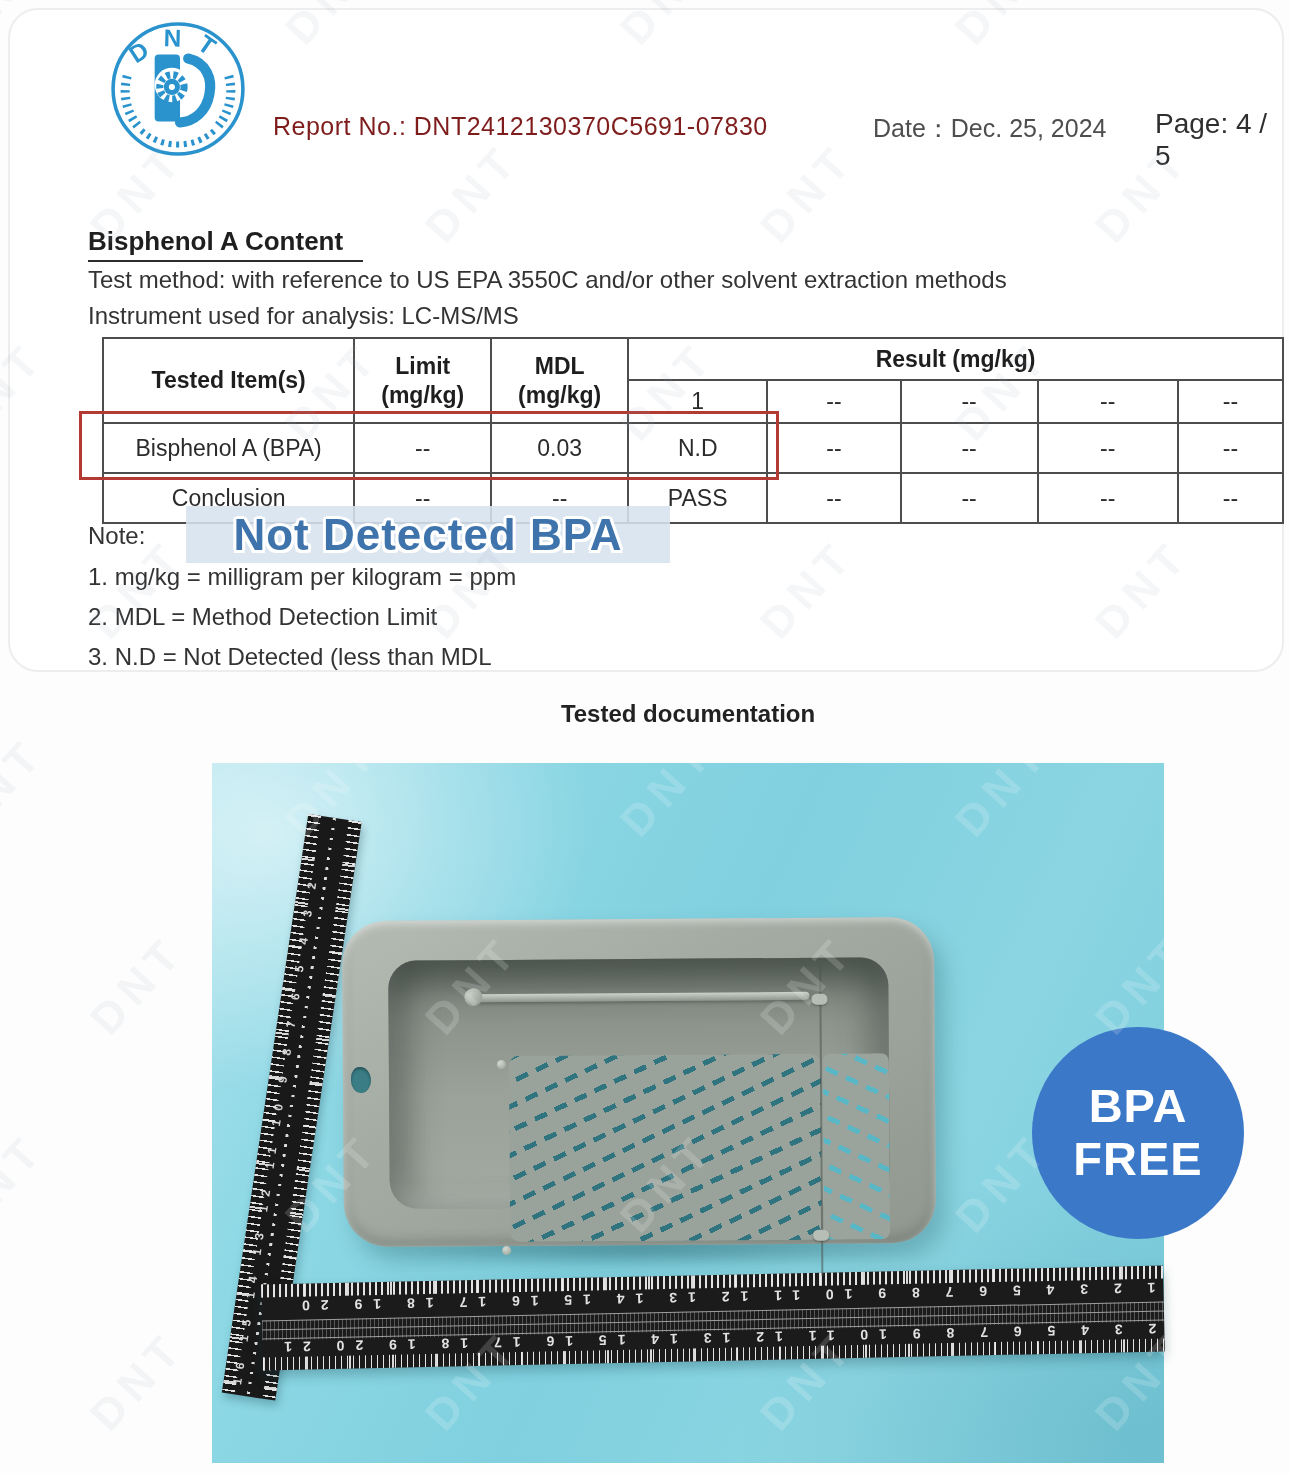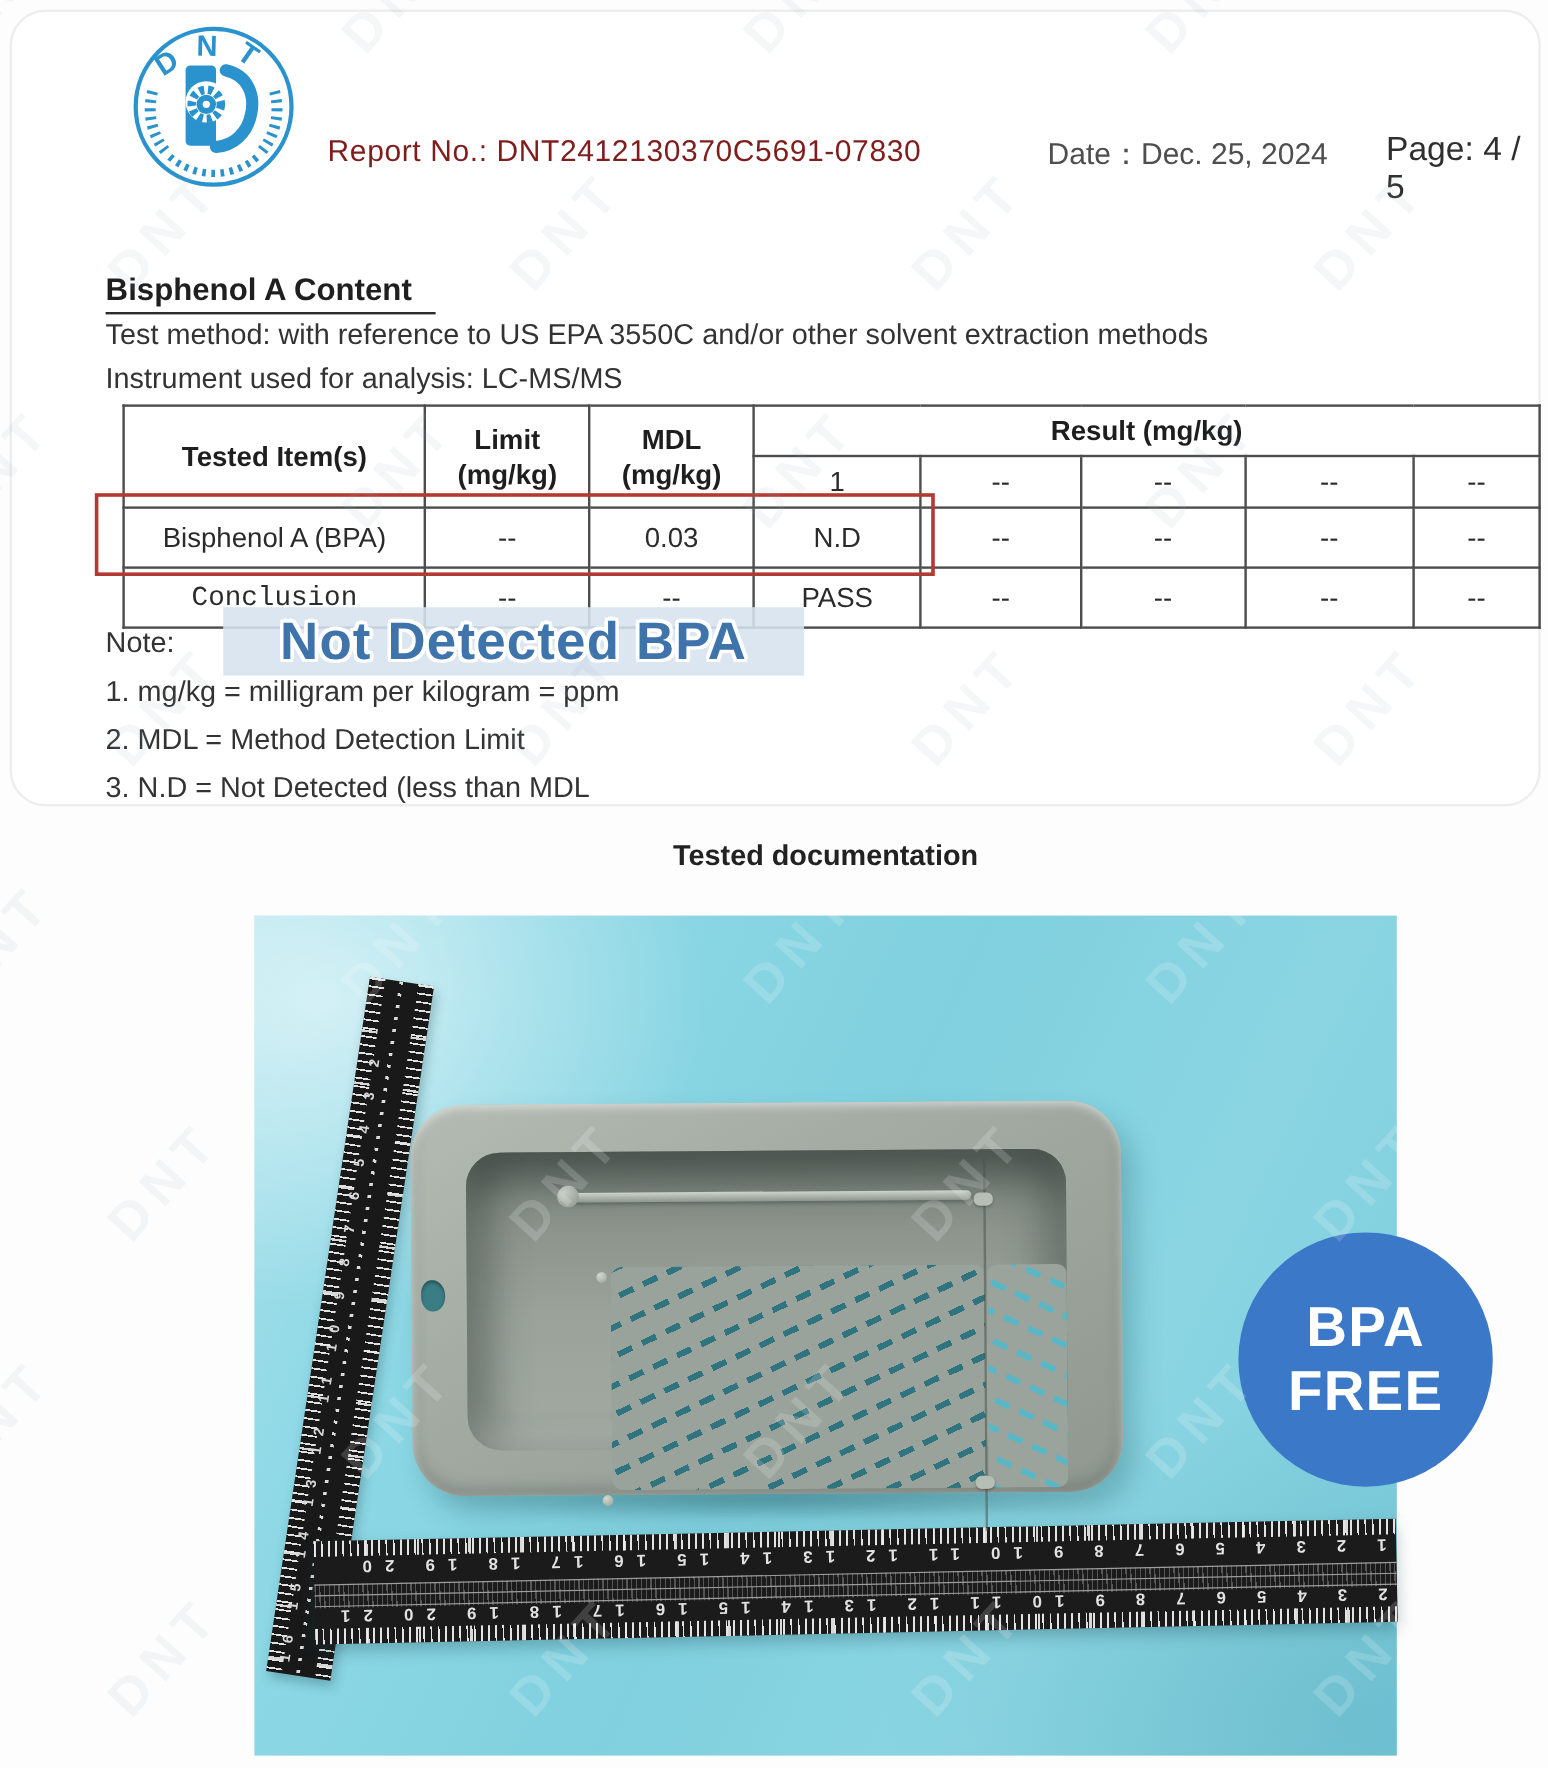--- a/index.html
+++ b/index.html
@@ -33,21 +33,21 @@
     position:absolute;left:92px;top:327px;width:1182px;
     border-collapse:collapse;table-layout:fixed;font-size:23px;color:#2b2b2b;
   }
   table.results td,table.results th{
     border:2px solid #4d4d4d;text-align:center;vertical-align:middle;
     padding:0;font-weight:normal;background:transparent;
   }
   table.results th{font-weight:bold;color:#1e1e1e;}
   .h2line span{display:block;line-height:1.25;}
   tr.r1{height:42px;} tr.r2{height:43px;} tr.r3{height:50px;margin-top:25px;} tr.r4{height:50px;}
-  .bold-cell{font-weight:bold;font-family:Liberation Mono, monospace;}
+  .bold-cell{font-weight:bold;}
 
   
   .red-box{
     position:absolute;left:69px;top:401px;width:694px;height:63px;
     border:3.5px solid #b23a33;z-index:3;
   }
 
   
   .nd-high{
     position:absolute;left:176px;top:496px;width:484px;height:57px;

